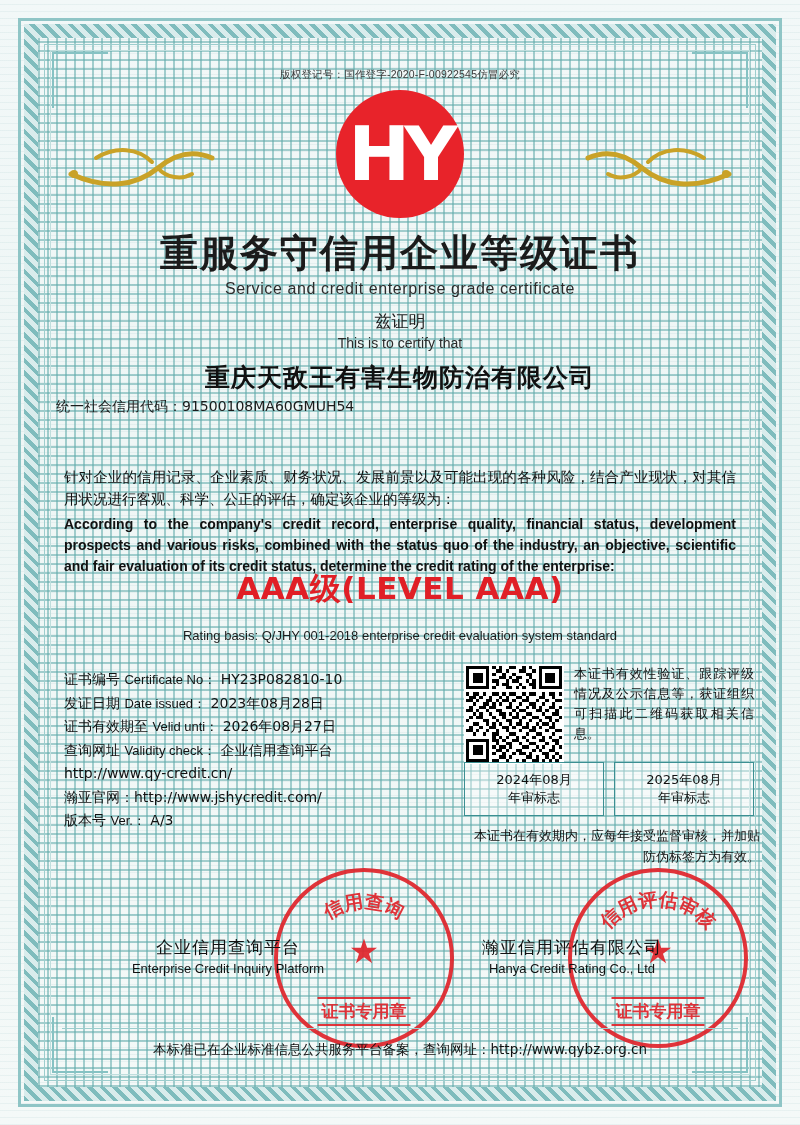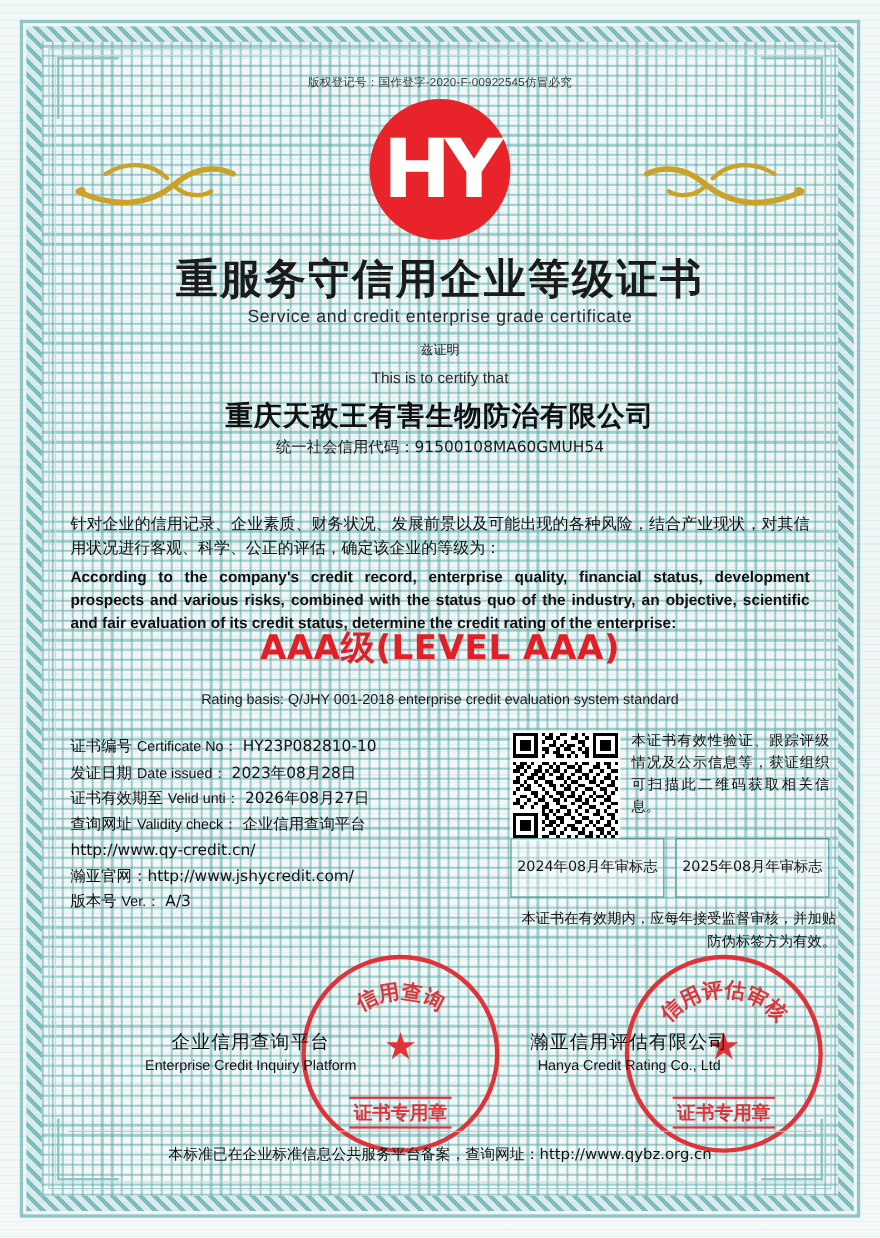--- a/index.html
+++ b/index.html
@@ -135,21 +135,21 @@
     text-align: center;
     font-size: 16px;
     color: #2b2b2b;
     letter-spacing: .6px;
   }
   .certify-cn {
     position: absolute;
     top: 254px;
     left: 0; right: 0;
     text-align: center;
-    font-size: 12px;
+    font-size: 17px;
     color: #1b1b1b;
     font-family: "DejaVu Sans", sans-serif;
   }
   .certify-en {
     position: absolute;
     top: 279px;
     left: 0; right: 0;
     text-align: center;
     font-size: 14px;
     color: #2b2b2b;
@@ -162,21 +162,20 @@
     font-size: 25px;
     font-weight: bold;
     color: #111;
     letter-spacing: 1px;
     font-family: "DejaVu Sans", sans-serif;
   }
   .credit-code {
     position: absolute;
     top: 342px;
     left: 0; right: 0;
-    text-align: center;
     font-size: 14px;
     color: #1b1b1b;
     font-family: "DejaVu Sans", sans-serif;
   }
   .address {
     position: absolute;
     top: 364px;
     left: 0; right: 0;
     text-align: center;
     font-size: 14px;
@@ -281,21 +280,21 @@
     left: 408px;
     width: 290px;
     display: flex;
     gap: 10px;
   }
   .year-box {
     flex: 1;
     border: 1px solid #3b8f92;
     height: 52px;
     display: flex;
-    flex-direction: row;
+    flex-direction: column;
     align-items: center;
     justify-content: center;
     font-size: 13px;
     color: #111;
     line-height: 1.4;
     background: rgba(255,255,255,0.35);
     font-family: "DejaVu Sans", sans-serif;
   }
   .validity-note {
     position: absolute;

